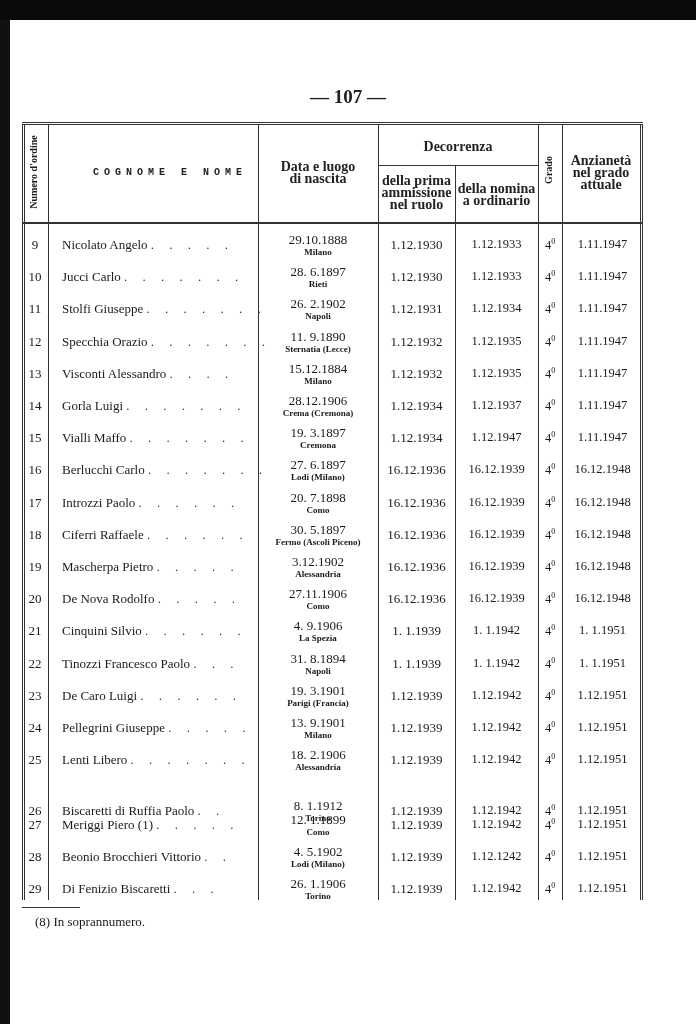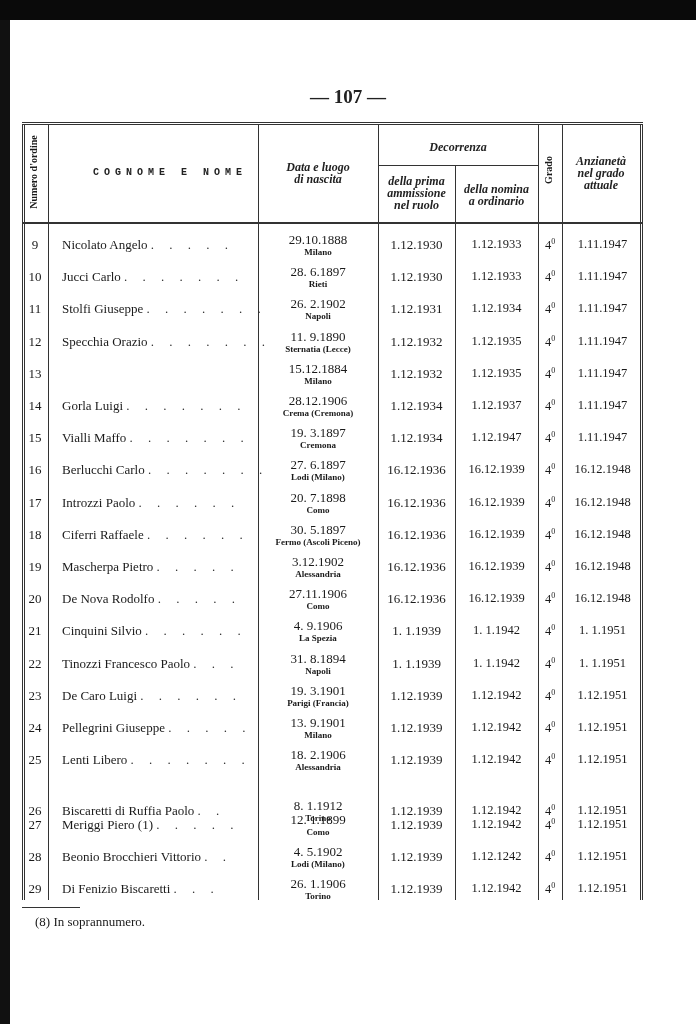--- a/index.html
+++ b/index.html
@@ -19,21 +19,21 @@
     position: absolute; left: 22px; top: 122px; width: 621px; height: 775px;
     border-top: 3px double #333;
   }
   .vline { position: absolute; top: 0; bottom: 0; border-left: 1px solid #333; }
   .vline.double { border-left: 3px double #333; }
   .hline { position: absolute; height: 0; border-top: 1px solid #333; }
   .hdr {
     position: absolute; text-align: center; font-size: 9px; font-weight: bold; line-height: 11px;
     font-family: "DejaVu Sans Mono", monospace; color: #222;
   }
-  .hdr.serif { font-family: "Liberation Serif", serif; font-size: 12px; line-height: 12px; font-style: italic; }
+  .hdr.serif { font-family: "Liberation Serif", serif; font-size: 14px; line-height: 12px; }
   .hdr-vertical {
     position: absolute; transform: rotate(-90deg); transform-origin: center center;
     white-space: nowrap; font-family: "Liberation Serif", serif; font-weight: bold; font-size: 10px;
   }
   .hdr-spaced { letter-spacing: 5px; font-family: "Liberation Mono", monospace; font-size: 10px; font-weight: bold; }
   .row { position: absolute; left: 0; width: 621px; height: 32px; }
   .cell { position: absolute; top: 0; font-family: "Liberation Serif", serif; font-size: 13px; }
   .c-num { left: 0; width: 26px; text-align: center; top: 6px; }
   .c-name { left: 40px; width: 210px; top: 6px; white-space: nowrap; overflow: hidden; }
   .c-name .dots { color: #333; letter-spacing: 6px; }
@@ -139,20 +139,21 @@
       <span class="date">11. 9.1890</span>
       <span class="place">Sternatia (Lecce)</span>
     </div>
     <div class="cell c-prima">1.12.1932</div>
     <div class="cell c-nomina">1.12.1935</div>
     <div class="cell c-grado"><span>4</span><sup>0</sup></div>
     <div class="cell c-anz">1.11.1947</div>
   </div>
       <div class="row" style="top: 234.8px;">
     <div class="cell c-num">13</div>
+    <div class="cell c-name"><span>Visconti Alessandro</span> <span class="dots">. . . .</span></div>
     <div class="cell c-birth">
       <span class="date">15.12.1884</span>
       <span class="place">Milano</span>
     </div>
     <div class="cell c-prima">1.12.1932</div>
     <div class="cell c-nomina">1.12.1935</div>
     <div class="cell c-grado"><span>4</span><sup>0</sup></div>
     <div class="cell c-anz">1.11.1947</div>
   </div>
       <div class="row" style="top: 267px;">

